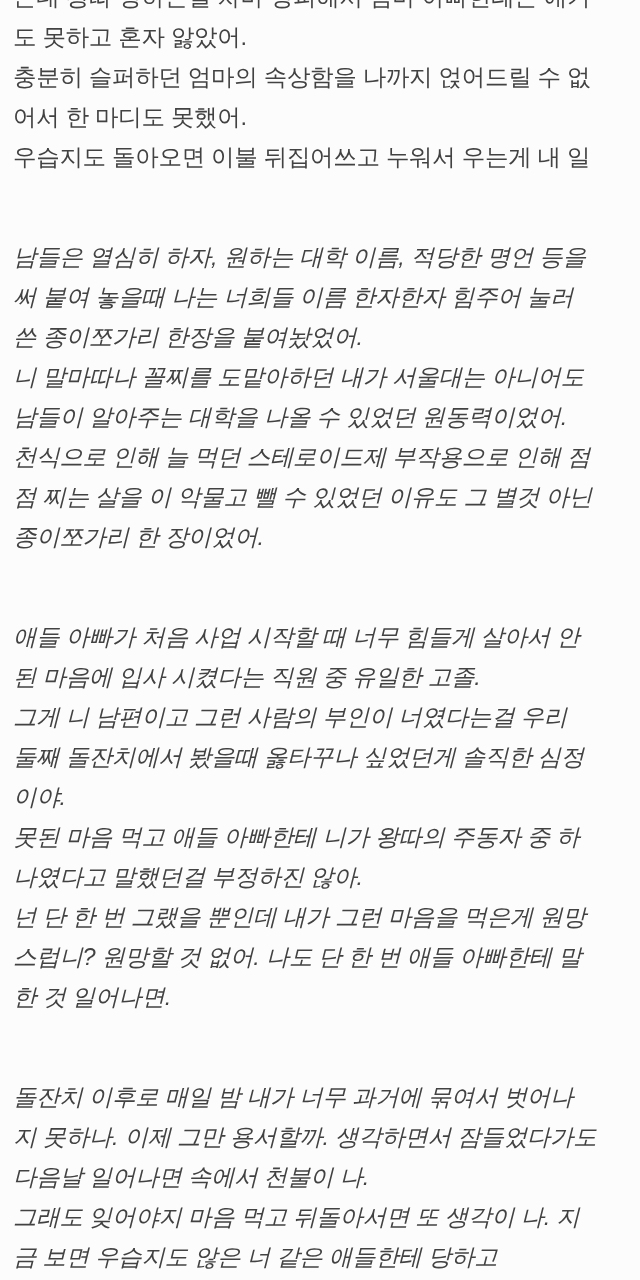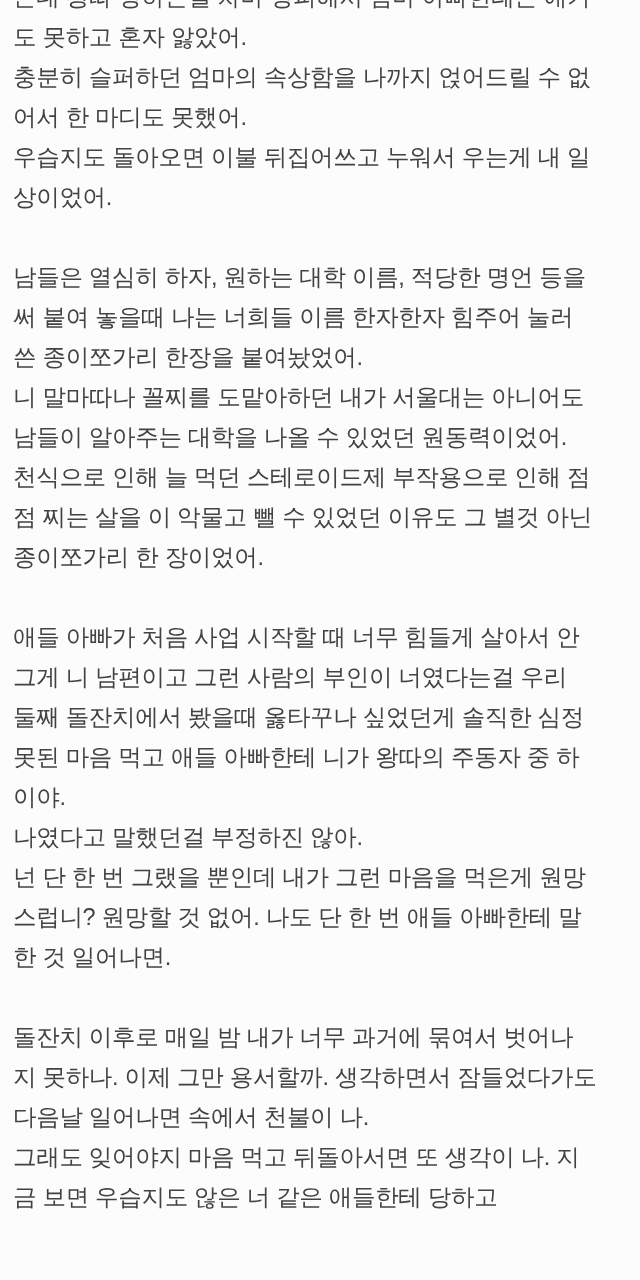--- a/index.html
+++ b/index.html
@@ -24,57 +24,57 @@
     position: absolute;
     left: 13px;
     top: -23px;
     width: 618px;
     font-family: "Liberation Sans", "DejaVu Sans", sans-serif;
     font-weight: 400;
     color: var(--fg);
     font-size: 23.5px;
     letter-spacing: -0.3px;
   }
-  .para + .para { margin-top: 40px; }
+  .para + .para { margin-top: 60px; font-style: italic; }
   .line {
     height: 40px;
     line-height: 40px;
     white-space: pre;
     overflow: visible;
   }
 </style>
 </head>
 <body>
 
 <div class="page">
   <div class="doc">
       <div class="para">
         <div class="line">근데 왕따 당하는걸 차마 창피해서 엄마 아빠한테는 얘기</div>
         <div class="line">도 못하고 혼자 앓았어.</div>
         <div class="line">충분히 슬퍼하던 엄마의 속상함을 나까지 얹어드릴 수 없</div>
         <div class="line">어서 한 마디도 못했어.</div>
         <div class="line">우습지도 돌아오면 이불 뒤집어쓰고 누워서 우는게 내 일</div>
-        <div class="line">상이었어.</div>
       </div>
       <div class="para">
         <div class="line">남들은 열심히 하자, 원하는 대학 이름, 적당한 명언 등을</div>
         <div class="line">써 붙여 놓을때 나는 너희들 이름 한자한자 힘주어 눌러</div>
         <div class="line">쓴 종이쪼가리 한장을 붙여놨었어.</div>
         <div class="line">니 말마따나 꼴찌를 도맡아하던 내가 서울대는 아니어도</div>
         <div class="line">남들이 알아주는 대학을 나올 수 있었던 원동력이었어.</div>
         <div class="line">천식으로 인해 늘 먹던 스테로이드제 부작용으로 인해 점</div>
         <div class="line">점 찌는 살을 이 악물고 뺄 수 있었던 이유도 그 별것 아닌</div>
         <div class="line">종이쪼가리 한 장이었어.</div>
       </div>
       <div class="para">
         <div class="line">애들 아빠가 처음 사업 시작할 때 너무 힘들게 살아서 안</div>
+        <div class="line">된 마음에 입사 시켰다는 직원 중 유일한 고졸.</div>
         <div class="line">그게 니 남편이고 그런 사람의 부인이 너였다는걸 우리</div>
         <div class="line">둘째 돌잔치에서 봤을때 옳타꾸나 싶었던게 솔직한 심정</div>
+        <div class="line">이야.</div>
         <div class="line">못된 마음 먹고 애들 아빠한테 니가 왕따의 주동자 중 하</div>
-        <div class="line">이야.</div>
         <div class="line">나였다고 말했던걸 부정하진 않아.</div>
         <div class="line">넌 단 한 번 그랬을 뿐인데 내가 그런 마음을 먹은게 원망</div>
         <div class="line">스럽니? 원망할 것 없어. 나도 단 한 번 애들 아빠한테 말</div>
         <div class="line">한 것 일어나면.</div>
       </div>
       <div class="para">
         <div class="line">돌잔치 이후로 매일 밤 내가 너무 과거에 묶여서 벗어나</div>
         <div class="line">지 못하나. 이제 그만 용서할까. 생각하면서 잠들었다가도</div>
         <div class="line">다음날 일어나면 속에서 천불이 나.</div>
         <div class="line">그래도 잊어야지 마음 먹고 뒤돌아서면 또 생각이 나. 지</div>

